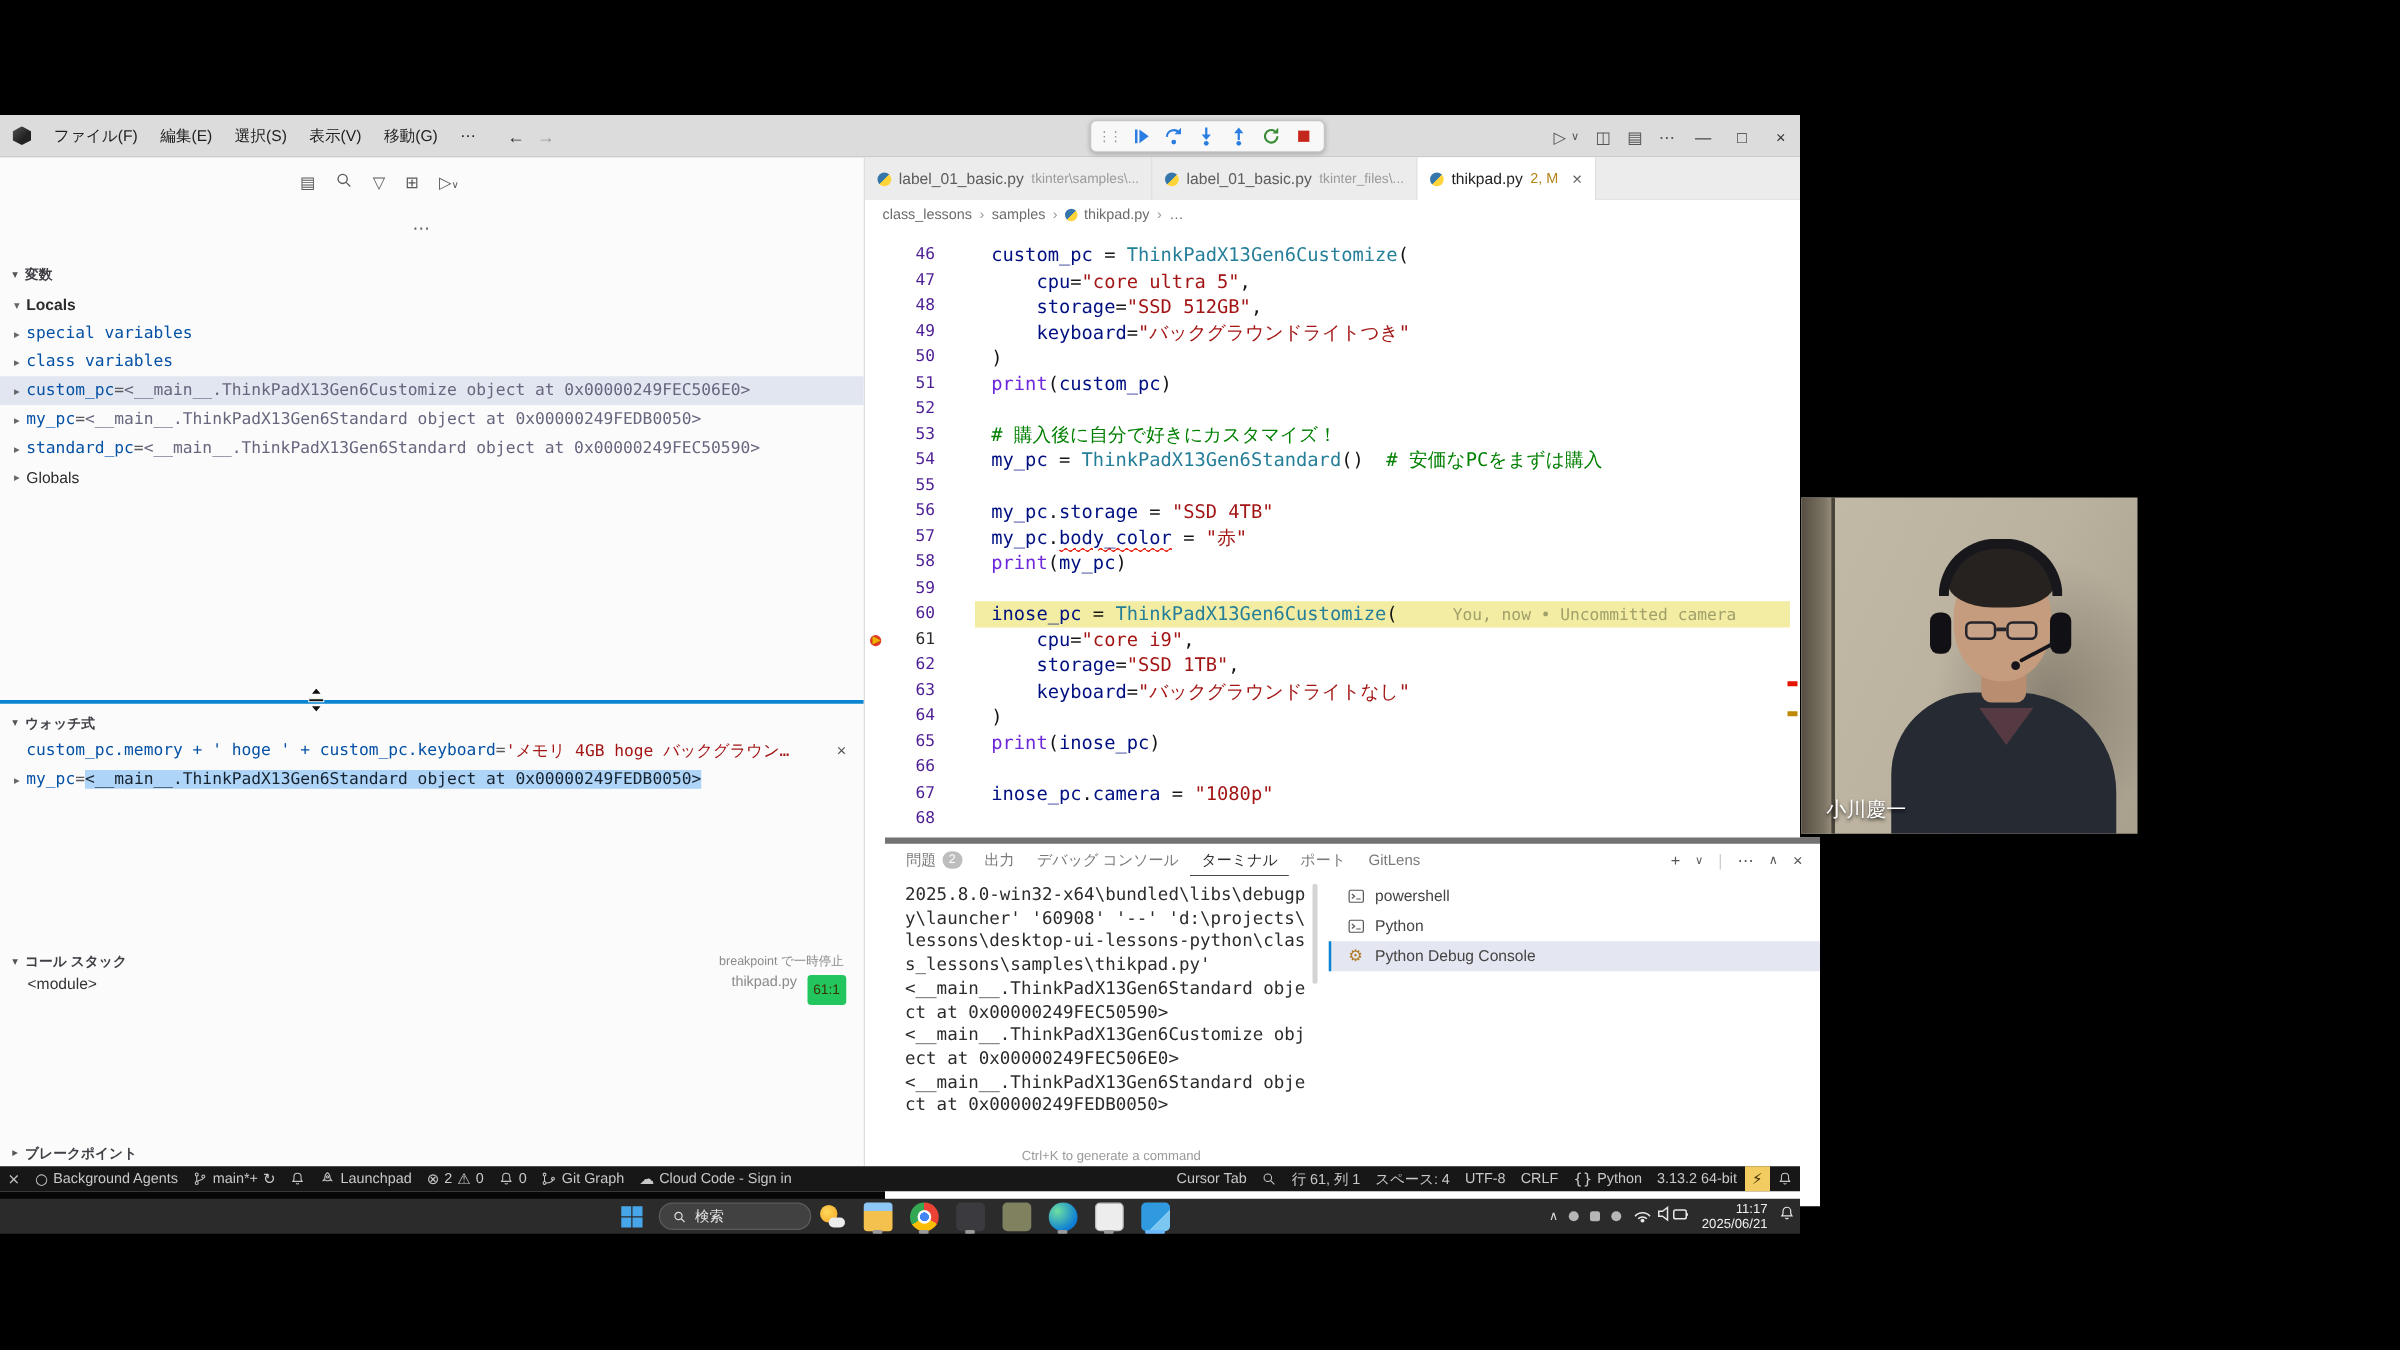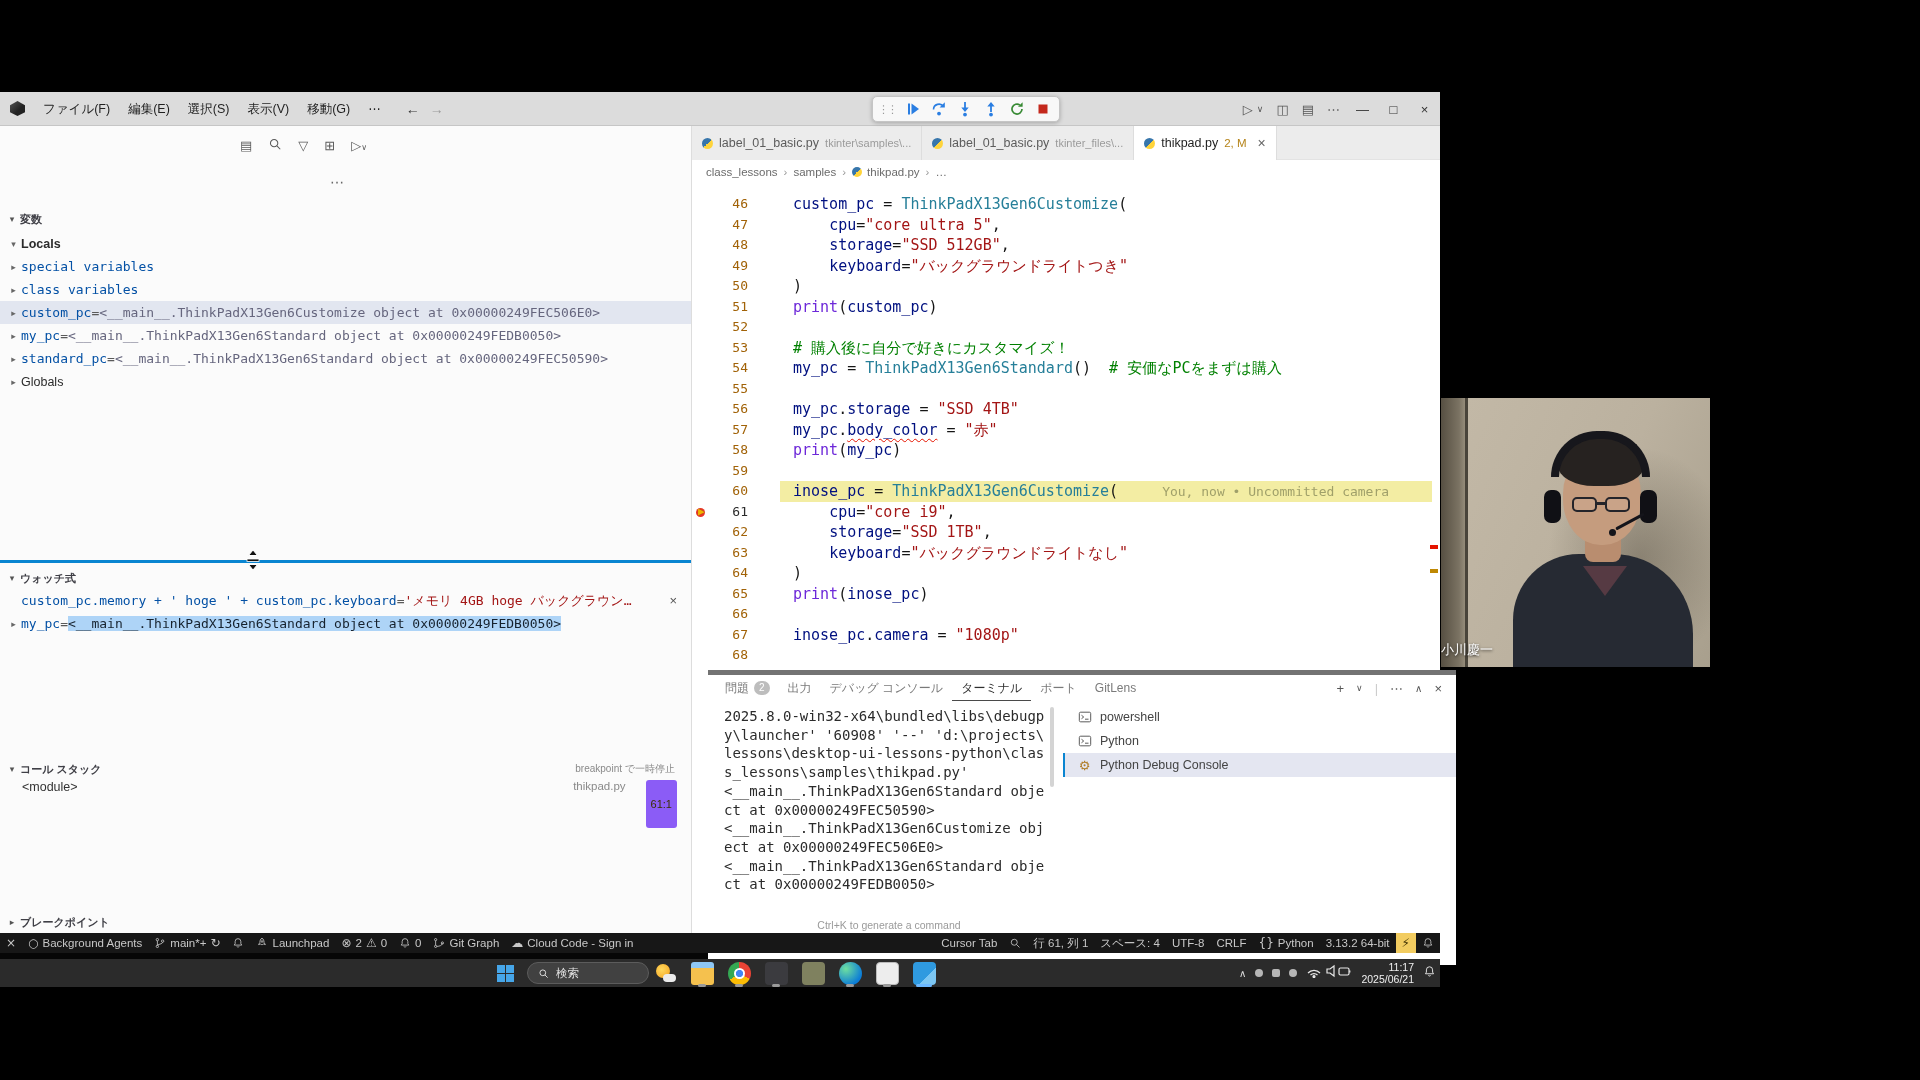--- a/index.html
+++ b/index.html
@@ -47,39 +47,39 @@
 #watch-rows{position:absolute;top:463px;left:0;width:100%}
 .vval.str{color:#a31515}
 .wsel{background:#aed4f7;color:#16222e}
 .wx{margin-left:auto;margin-right:14px;color:#555;font-size:13px;font-family:"Liberation Sans",sans-serif}
 #sash{position:absolute;left:0;top:434px;width:100%;height:3px;background:#0a85d1;z-index:4}
 #sash-cursor{position:absolute;left:246px;top:424px;z-index:5}
 #callstack-head{top:632px}
 #frames{position:absolute;top:654px;left:0;width:100%}
 .frow{height:23px;display:flex;align-items:flex-start;font-size:12.5px;color:#333;padding-left:22px}
 .ffile{margin-left:auto;color:#8a8a8a;font-size:11.5px}
-.fpos{background:#8b5cf6;color:#3a3000;border-radius:3px;padding:16px 5px;font-size:11px;margin:0 14px 0 20px;line-height:16px}
+.fpos{background:#22c55e;color:#3a3000;border-radius:3px;padding:4px 5px;font-size:11px;margin:0 14px 0 8px;line-height:16px}
 #breakpoints-head{top:785px}
 
 
 #egroup{position:absolute;left:692px;top:34px;width:748px;height:807px;background:#fff}
 #tabbar{position:absolute;left:0;top:0;width:100%;height:34px;background:#ececec;display:flex;border-bottom:1px solid #e3e3e3}
 .tab{height:34px;display:flex;align-items:center;padding:0 10px;gap:6px;border-right:1px solid #ddd;background:#ececec;font-size:12.5px;color:#5c5c5c;white-space:nowrap}
 .tab.active{background:#fff;color:#1f1f1f}
 .tab .detail{font-size:11px;color:#9b9b9b}
 .tab .badge{color:#b58318;font-size:11.5px}
 .tab .x{margin-left:5px;color:#666;font-size:14px}
 .pyicon{width:11px;height:11px;border-radius:50%;background:linear-gradient(135deg,#3776ab 50%,#ffd43b 50%);flex:none}
 .pyicon.small{width:10px;height:10px}
 #breadcrumb{position:absolute;left:0;top:34px;width:100%;height:24px;display:flex;align-items:center;padding-left:14px;font-size:11.5px;color:#6b6b6b;gap:6px;background:#fff}
 .bc-item{display:flex;align-items:center;gap:5px}
 .bc-sep{color:#9a9a9a}
 #code-area{position:absolute;left:0;top:58px;width:100%;height:486px;overflow:hidden;background:#fff}
 #gutter{position:absolute;left:0;top:10px;width:72px}
-.gl{position:relative;height:20.5px;line-height:20.5px;text-align:right;padding-right:16px;font-family:"DejaVu Sans Mono","Liberation Mono",monospace;font-size:13px;color:#a16207}
+.gl{position:relative;height:20.5px;line-height:20.5px;text-align:right;padding-right:16px;font-family:"DejaVu Sans Mono","Liberation Mono",monospace;font-size:13px;color:#4c1d95}
 .gl.cur{color:#2b2b2b}
 .bp-dot{position:absolute;left:4px;top:6px;width:9px;height:9px;border-radius:50%;background:#e51400;opacity:.85}
 .dbg-arrow{position:absolute;left:6px;top:0;color:#f0b400;font-size:11px;text-shadow:0 0 1px #7a5c00}
 #code{position:absolute;left:88px;top:10px;right:8px}
 .cl{height:20.5px;line-height:20.5px;font-family:"DejaVu Sans Mono","Liberation Mono",monospace;font-size:15px;white-space:pre;padding-left:13px}
 .cl.cur{background:#f3eda3}
 .tk-p{color:#151515}.tk-v{color:#001080}.tk-cl{color:#267f99}.tk-s{color:#a31515}.tk-cm{color:#008000}.tk-f{color:#6d28d9}
 .sq{text-decoration:underline wavy #e51400 1px;text-underline-offset:3px}
 .blame{color:#a0a06a;font-size:13px;padding-left:44px}
 #ruler-marks .mark{position:absolute;right:2px;width:8px;height:4px}
@@ -157,21 +157,21 @@
 #wc-hair{position:absolute;left:117px;top:40px;width:86px;height:48px;background:#262220;border-radius:50% 50% 42% 42%}
 #wc-band{position:absolute;left:110px;top:33px;width:99px;height:46px;border:8px solid #17171c;border-bottom:none;border-radius:50px 50px 0 0}
 #wc-cup-l{position:absolute;left:103px;top:92px;width:17px;height:33px;background:#101015;border-radius:7px}
 #wc-cup-r{position:absolute;left:199px;top:92px;width:17px;height:33px;background:#101015;border-radius:7px}
 .wc-lens{position:absolute;top:99px;width:25px;height:15px;border:2.5px solid #24242a;border-radius:5px;background:rgba(255,255,255,.08)}
 #wc-lens-l{left:131px}
 #wc-lens-r{left:164px}
 #wc-bridge{position:absolute;left:156px;top:104px;width:8px;height:2.5px;background:#24242a}
 #wc-mic{position:absolute;left:173px;top:122px;width:32px;height:3px;background:#14141a;border-radius:2px;transform:rotate(-28deg)}
 #wc-mictip{position:absolute;left:168px;top:131px;width:7px;height:7px;border-radius:50%;background:#14141a}
-#wc-name{position:absolute;left:0;bottom:8px;color:#fff;font-size:13px;text-shadow:0 1px 3px rgba(0,0,0,.85)}
+#wc-name{position:absolute;left:20px;bottom:8px;color:#fff;font-size:16px;text-shadow:0 1px 3px rgba(0,0,0,.85)}
 
 .gi{font-family:"DejaVu Sans",sans-serif}
 </style>
 </head>
 <body>
 
 <div id="stage">
 
   <div id="share">
 

